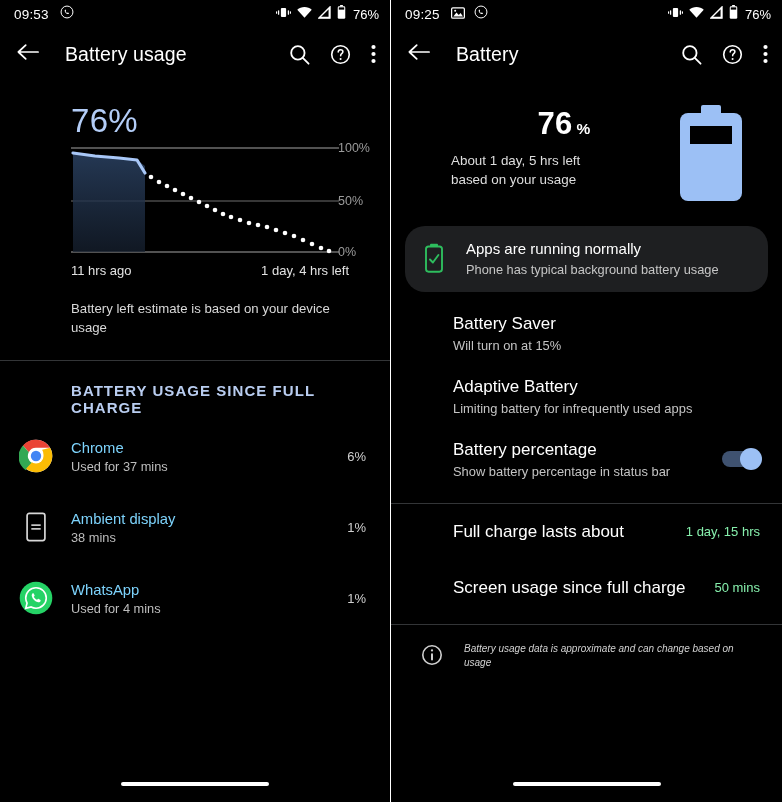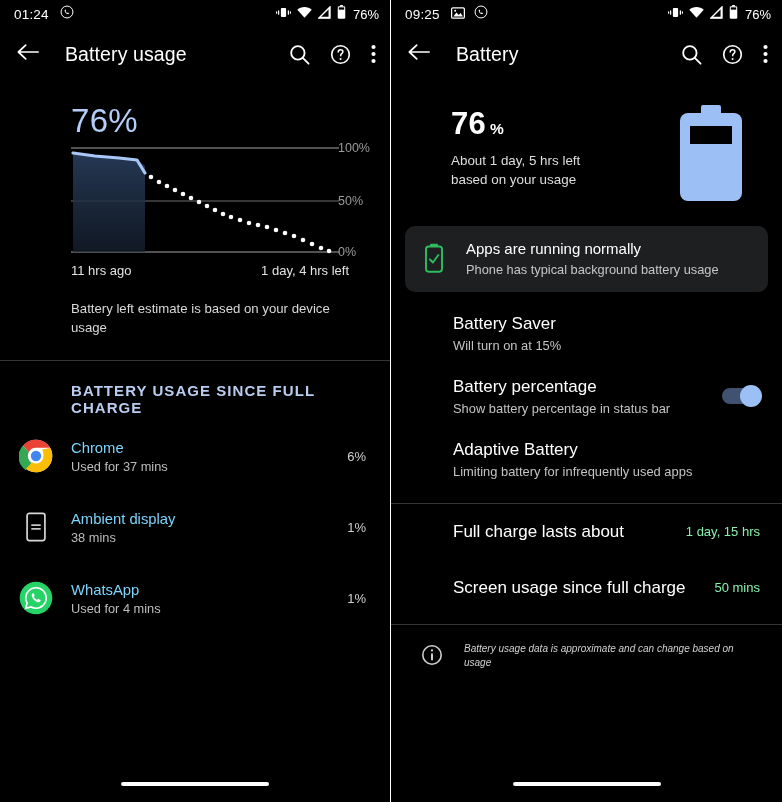--- a/index.html
+++ b/index.html
@@ -77,28 +77,28 @@
   .app-icon { width:36px; height:36px; flex:0 0 36px;
               display:flex; align-items:center; justify-content:center; }
   .app-text { flex:1; margin-left:17px; }
   .app-name { color:#7dd3fc; font-size:14.8px; line-height:1.25; }
   .app-sub  { color:#bdbdbd; font-size:12.8px; margin-top:2px; }
   .app-pct  { color:#cfcfcf; font-size:13px; }
 
   
   .summary { display:flex; align-items:flex-start; padding:22px 26px 0 60px; }
   .summary-left { flex:1; padding-top:4px; }
-  .sum-pct { color:#ffffff; font-weight:bold; font-size:31px; letter-spacing:.2px; }
+  .sum-pct { color:#ffffff; font-weight:bold; font-size:31px; letter-spacing:.2px;text-align:center; }
   .sum-pct .unit { font-size:15.5px; font-weight:bold; margin-left:4px; }
   .sum-sub { color:#dedede; font-size:13.4px; line-height:1.45; margin-top:9px; }
   .batt-big { margin:3px 11px 0 0; }
 
   .status-card {
     margin:21px 14px 0 14px; background:#1e1f21;
-    border-radius:10px; padding:14px 16px 15px 10px;
+    border-radius:20px; padding:14px 16px 15px 10px;
     display:flex; align-items:center; cursor:pointer;
   }
   .card-icon { width:38px; flex:0 0 38px; display:flex; align-items:center; justify-content:center; }
   .card-text { margin-left:13px; }
   .card-title { color:#ffffff; font-size:15px; line-height:1.25; }
   .card-sub { color:#c6c6c6; font-size:12.8px; margin-top:3px; }
 
   .pref-row {
     padding:0 22px 0 62px; min-height:63px;
     display:flex; align-items:center; cursor:pointer;
@@ -122,21 +122,21 @@
   .nav-pill { width:148px; height:4px; border-radius:3px; background:#ffffff; cursor:pointer; }
 </style>
 </head>
 <body>
 
 <div class="stage">
 
   <div class="phone left">
 
     <div class="statusbar">
-      <span class="sb-time">01:24</span>
+      <span class="sb-time">09:53</span>
       <span class="sb-left-icons">
         <span class="ic">
           <svg width="14" height="14" viewBox="0 0 24 24">
               <circle cx="12" cy="12" r="10.2" fill="none" stroke="#fff" stroke-width="1.7"></circle>
               <path d="M8.7 7.9c.3-.1.7 0 .9.4l.7 1.3c.1.3.1.5-.1.8l-.5.6c.6 1.2 1.5 2 2.6 2.5l.6-.6c.2-.2.5-.3.8-.1l1.3.7c.3.2.4.6.3.9-.3.8-1.2 1.3-2 1.1-2.6-.6-4.7-2.7-5.3-5.3-.2-.8.2-1.7 1-2.2z" fill="#fff"></path>
             </svg>
         </span>
       </span>
       <span class="sb-spacer"></span>
       <span class="sb-right-icons">
@@ -435,32 +435,32 @@
 
     <div class="pref-row" style="margin-top:10px">
       <span class="pref-main">
         <span class="pref-title" style="display:block">Battery Saver</span>
         <span class="pref-sub" style="display:block">Will turn on at 15%</span>
       </span>
     </div>
 
     <div class="pref-row">
       <span class="pref-main">
+        <span class="pref-title" style="display:block">Adaptive Battery</span>
+        <span class="pref-sub" style="display:block">Limiting battery for infrequently used apps</span>
+      </span>
+    </div>
+
+    <div class="pref-row">
+      <span class="pref-main">
         <span class="pref-title" style="display:block">Battery percentage</span>
         <span class="pref-sub" style="display:block">Show battery percentage in status bar</span>
       </span>
       <span class="switch">
         <span class="knob"></span>
-      </span>
-    </div>
-
-    <div class="pref-row">
-      <span class="pref-main">
-        <span class="pref-title" style="display:block">Adaptive Battery</span>
-        <span class="pref-sub" style="display:block">Limiting battery for infrequently used apps</span>
       </span>
     </div>
 
     <div class="divider" style="margin-top:12px"></div>
 
     <div class="pref-row" style="min-height:56px">
       <span class="pref-main">
         <span class="pref-title" style="display:block">Full charge lasts about</span>
       </span>
       <span class="pref-value">1 day, 15 hrs</span>

